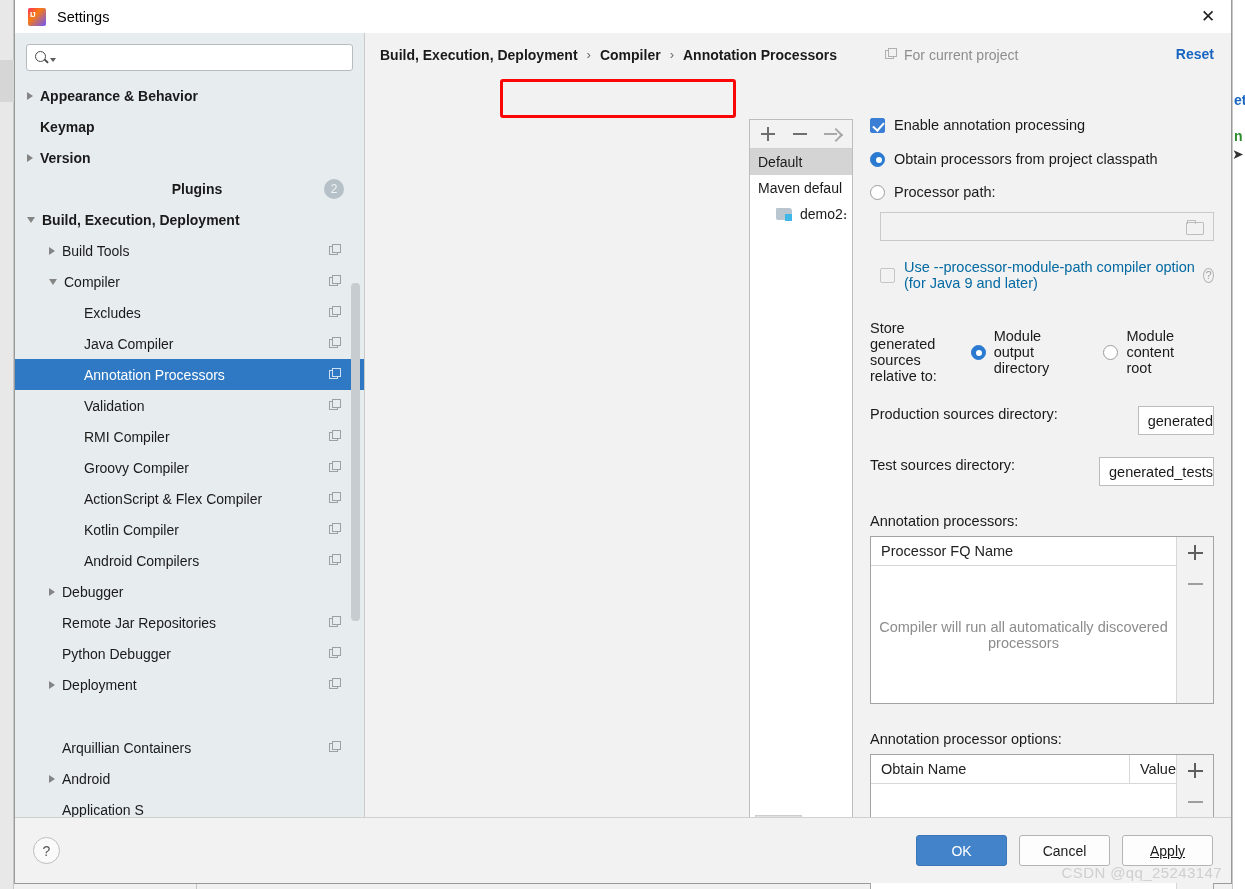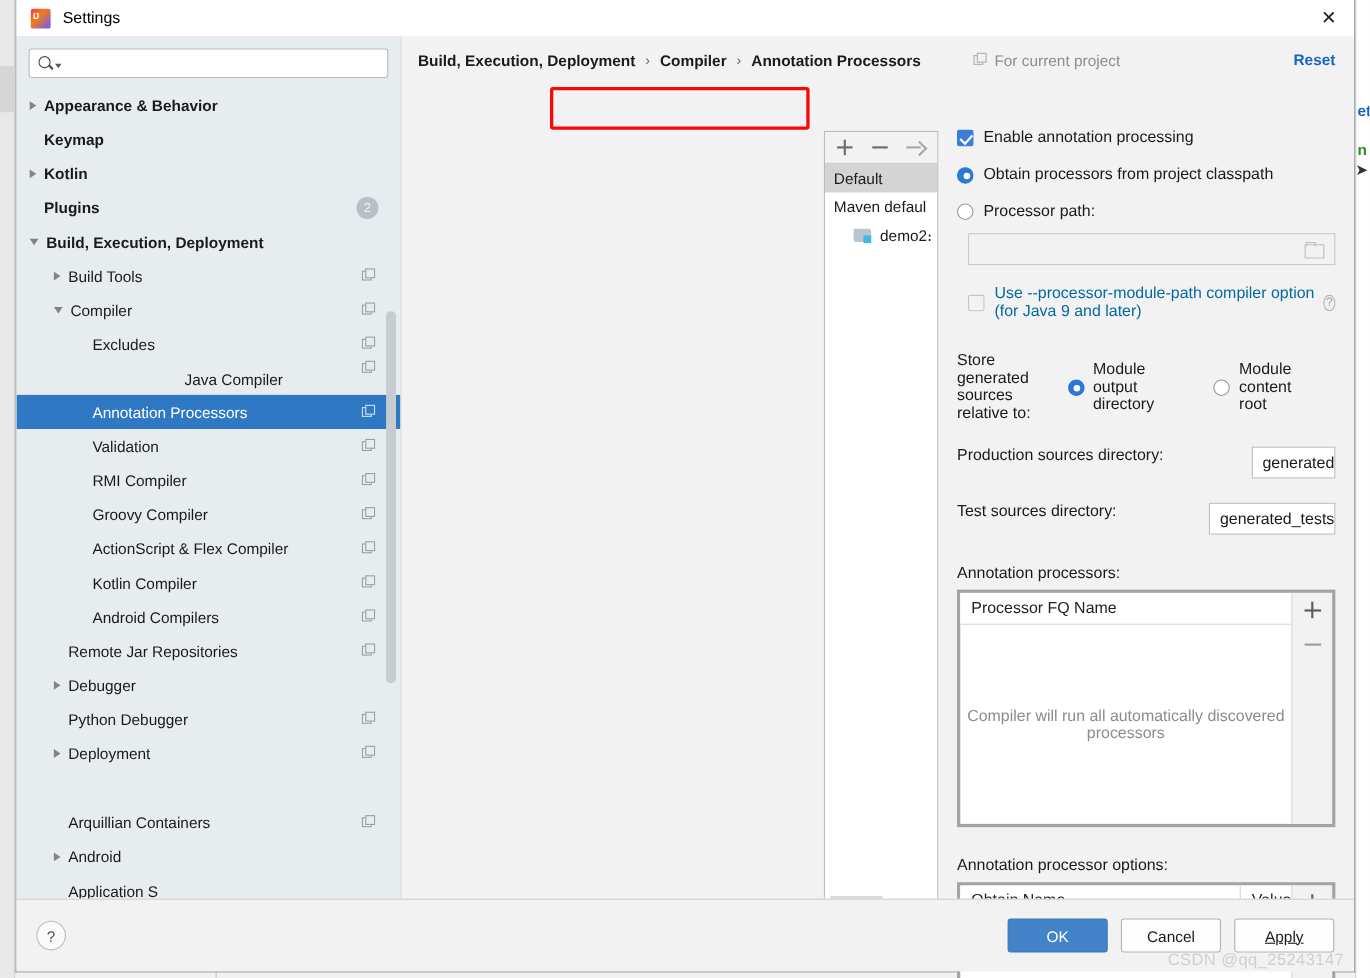--- a/index.html
+++ b/index.html
@@ -128,21 +128,21 @@
   #row-store { margin-top:29px; }
   #store-label { font-size:14.5px; margin-right:13px; }
   #row-store .lbl { margin-left:8px; margin-right:40px; }
   #radio-content-root-wrap { margin-left:12px; }
 
   .field-row { margin-top:22px; display:flex; }
   .field-label { width:275px; font-size:14.5px; }
   .text-field { flex:1; height:29px; background:#fff; border:1px solid #bcbcbc; display:flex; align-items:center; padding-left:9px; font-size:14.5px; }
 
   .section-label { margin-top:27px; font-size:14.5px; }
-  .table-box { margin-top:7px; display:flex; border:3px solid #a3a3a3; background:#fff; height:216px; }
+  .table-box { margin-top:7px; display:flex; border:1px solid #a3a3a3; background:#fff; height:168px; }
   .table-main { flex:1; display:flex; flex-direction:column; min-width:0; }
   .table-head { height:29px; display:flex; border-bottom:1px solid #d7d7d7; background:#fff; flex:none; }
   .th { padding-left:10px; display:flex; align-items:center; font-size:14.5px; color:#222; }
   .th + .th { border-left:1px solid #d7d7d7; }
   .table-empty { flex:1; display:flex; align-items:center; justify-content:center; color:#8c8c8c; font-size:14.5px; text-align:center; }
   .table-side { width:37px; background:#f2f2f2; border-left:1px solid #d7d7d7; display:flex; flex-direction:column; align-items:center; padding-top:7px; gap:14px; flex:none; }
   .side-btn { width:17px; height:17px; position:relative; cursor:pointer; }
   .side-btn.plus::before { content:""; position:absolute; left:7.5px; top:1px; width:2px; height:15px; background:#5e5e5e; }
   .side-btn.plus::after { content:""; position:absolute; left:1px; top:7.5px; width:15px; height:2px; background:#5e5e5e; }
   .side-btn.minus::after { content:""; position:absolute; left:1px; top:7.5px; width:15px; height:2px; background:#9e9e9e; }
@@ -198,23 +198,23 @@
           <div class="tree-item bold" style="padding-left: 12px;">
             <span class="arrow right"></span>
             <span class="tree-label">Appearance &amp; Behavior</span>
           </div>
           <div class="tree-item bold" style="padding-left: 12px;">
             <span class="arrow none"></span>
             <span class="tree-label">Keymap</span>
           </div>
           <div class="tree-item bold" style="padding-left: 12px;">
             <span class="arrow right"></span>
-            <span class="tree-label">Kotlin</span>
-          </div>
-          <div class="tree-item bold" style="padding-left: 12px;">
+            <span class="tree-label">Version</span>
+          </div>
+          <div class="tree-item bold" style="padding-left: 12px; justify-content: center;">
             <span class="arrow none"></span>
             <span class="tree-label">Plugins</span>
             <span class="badge">2</span>
           </div>
           <div class="tree-item bold" style="padding-left: 12px;">
             <span class="arrow down"></span>
             <span class="tree-label">Build, Execution, Deployment</span>
           </div>
           <div class="tree-item" style="padding-left: 34px;">
             <span class="arrow right"></span>
@@ -233,21 +233,21 @@
             </span>
           </div>
           <div class="tree-item" style="padding-left: 56px;">
             <span class="arrow none"></span>
             <span class="tree-label">Excludes</span>
             <span class="copy-icon">
               <i class="b"></i>
               <i class="f"></i>
             </span>
           </div>
-          <div class="tree-item" style="padding-left: 56px; flex-direction: column;">
+          <div class="tree-item" style="padding-left: 56px;">
             <span class="arrow none"></span>
             <span class="tree-label">Java Compiler</span>
             <span class="copy-icon">
               <i class="b"></i>
               <i class="f"></i>
             </span>
           </div>
           <div class="tree-item selected" style="padding-left: 56px;">
             <span class="arrow none"></span>
             <span class="tree-label">Annotation Processors</span>
@@ -298,30 +298,30 @@
           </div>
           <div class="tree-item" style="padding-left: 56px;">
             <span class="arrow none"></span>
             <span class="tree-label">Android Compilers</span>
             <span class="copy-icon">
               <i class="b"></i>
               <i class="f"></i>
             </span>
           </div>
           <div class="tree-item" style="padding-left: 34px;">
+            <span class="arrow right"></span>
+            <span class="tree-label">Debugger</span>
+          </div>
+          <div class="tree-item" style="padding-left: 34px;">
             <span class="arrow none"></span>
             <span class="tree-label">Remote Jar Repositories</span>
             <span class="copy-icon">
               <i class="b"></i>
               <i class="f"></i>
             </span>
-          </div>
-          <div class="tree-item" style="padding-left: 34px;">
-            <span class="arrow right"></span>
-            <span class="tree-label">Debugger</span>
           </div>
           <div class="tree-item" style="padding-left: 34px;">
             <span class="arrow none"></span>
             <span class="tree-label">Python Debugger</span>
             <span class="copy-icon">
               <i class="b"></i>
               <i class="f"></i>
             </span>
           </div>
           <div class="tree-item" style="padding-left: 34px;">

